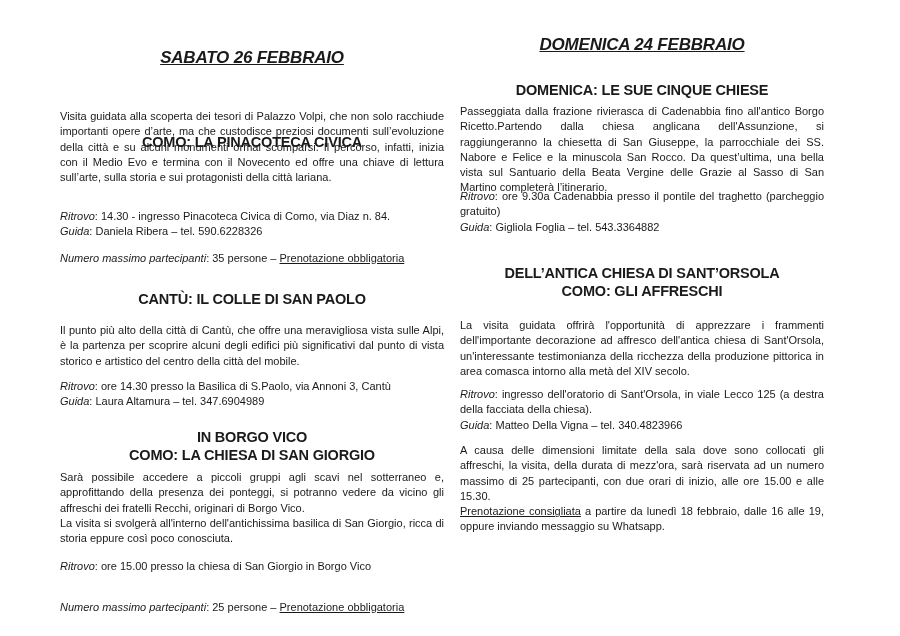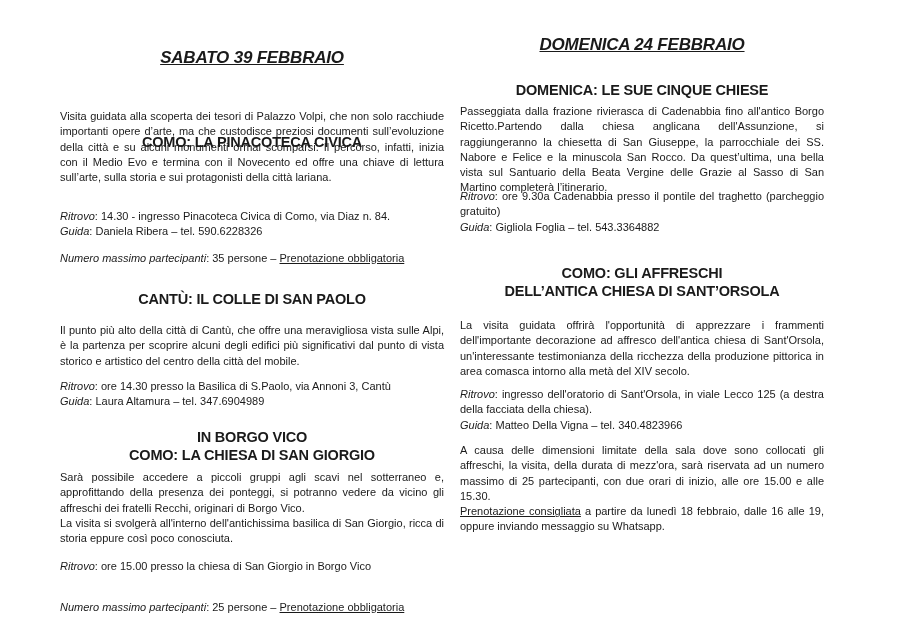--- a/index.html
+++ b/index.html
@@ -24,21 +24,21 @@
     font-size: 11px; line-height: 15.3px; text-align: justify;
   }
   .para.left-align { text-align: left; }
   .it { font-style: italic; }
   .ul { text-decoration: underline; }
 </style>
 </head>
 <body>
 
 <div class="col left">
-  <div class="day" style="top:48px;">SABATO 39 FEBBRAIO</div>
+  <div class="day" style="top:48px;">SABATO 26 FEBBRAIO</div>
 
   <div class="title" style="top:86px;margin-top:47px;">COMO: LA PINACOTECA CIVICA</div>
   <div class="para" style="top:109px;">Visita guidata alla scoperta dei tesori di Palazzo Volpi, che non solo racchiude importanti opere d’arte, ma che custodisce preziosi documenti sull’evoluzione della città e su alcuni monumenti ormai scomparsi. Il percorso, infatti, inizia con il Medio Evo e termina con il Novecento ed offre una chiave di lettura sull’arte, sulla storia e sui protagonisti della città lariana.</div>
   <div class="para left-align" style="top:209px;">
     <div><span class="it">Ritrovo</span><span>: 14.30 - ingresso Pinacoteca Civica di Como, via Diaz n. 84.</span></div>
     <div><span class="it">Guida</span><span>: Daniela Ribera – tel. 590.6228326</span></div>
   </div>
   <div class="para left-align" style="top:251px;"><span class="it">Numero massimo partecipanti</span><span>: 35 persone – </span><span class="ul">Prenotazione obbligatoria</span></div>
 
   <div class="title" style="top:290px;">CANTÙ: IL COLLE DI SAN PAOLO</div>
@@ -66,22 +66,22 @@
   <div class="day" style="top:35px;text-align:center;">DOMENICA 24 FEBBRAIO</div>
 
   <div class="title" style="top:81px;">DOMENICA: LE SUE CINQUE CHIESE</div>
   <div class="para" style="top:104px;">Passeggiata dalla frazione rivierasca di Cadenabbia fino all'antico Borgo Ricetto.Partendo dalla chiesa anglicana dell'Assunzione, si raggiungeranno la chiesetta di San Giuseppe, la parrocchiale dei SS. Nabore e Felice e la minuscola San Rocco. Da quest’ultima, una bella vista sul Santuario della Beata Vergine delle Grazie al Sasso di San Martino completerà l’itinerario.</div>
   <div class="para" style="top:189px;">
     <div><span class="it">Ritrovo</span><span>: ore 9.30a Cadenabbia presso il pontile del traghetto (parcheggio gratuito)</span></div>
     <div><span class="it">Guida</span><span>: Gigliola Foglia – tel. 543.3364882</span></div>
   </div>
 
   <div class="title" style="top:264px;">
+    <div>DELL’ANTICA CHIESA DI SANT’ORSOLA</div>
     <div>COMO: GLI AFFRESCHI</div>
-    <div>DELL’ANTICA CHIESA DI SANT’ORSOLA</div>
   </div>
   <div class="para" style="top:318px;">La visita guidata offrirà l'opportunità di apprezzare i frammenti dell'importante decorazione ad affresco dell'antica chiesa di Sant'Orsola, un'interessante testimonianza della ricchezza della produzione pittorica in area comasca intorno alla metà del XIV secolo.</div>
   <div class="para" style="top:387px;">
     <div><span class="it">Ritrovo</span><span>: ingresso dell'oratorio di Sant'Orsola, in viale Lecco 125 (a destra della facciata della chiesa).</span></div>
     <div><span class="it">Guida</span><span>: Matteo Della Vigna – tel. 340.4823966</span></div>
   </div>
   <div class="para" style="top:443px;">
     <div>A causa delle dimensioni limitate della sala dove sono collocati gli affreschi, la visita, della durata di mezz'ora, sarà riservata ad un numero massimo di 25 partecipanti, con due orari di inizio, alle ore 15.00 e alle 15.30.</div>
     <div><span class="ul">Prenotazione consigliata</span><span> a partire da lunedì 18 febbraio, dalle 16 alle 19, oppure inviando messaggio su Whatsapp.</span></div>
   </div>

